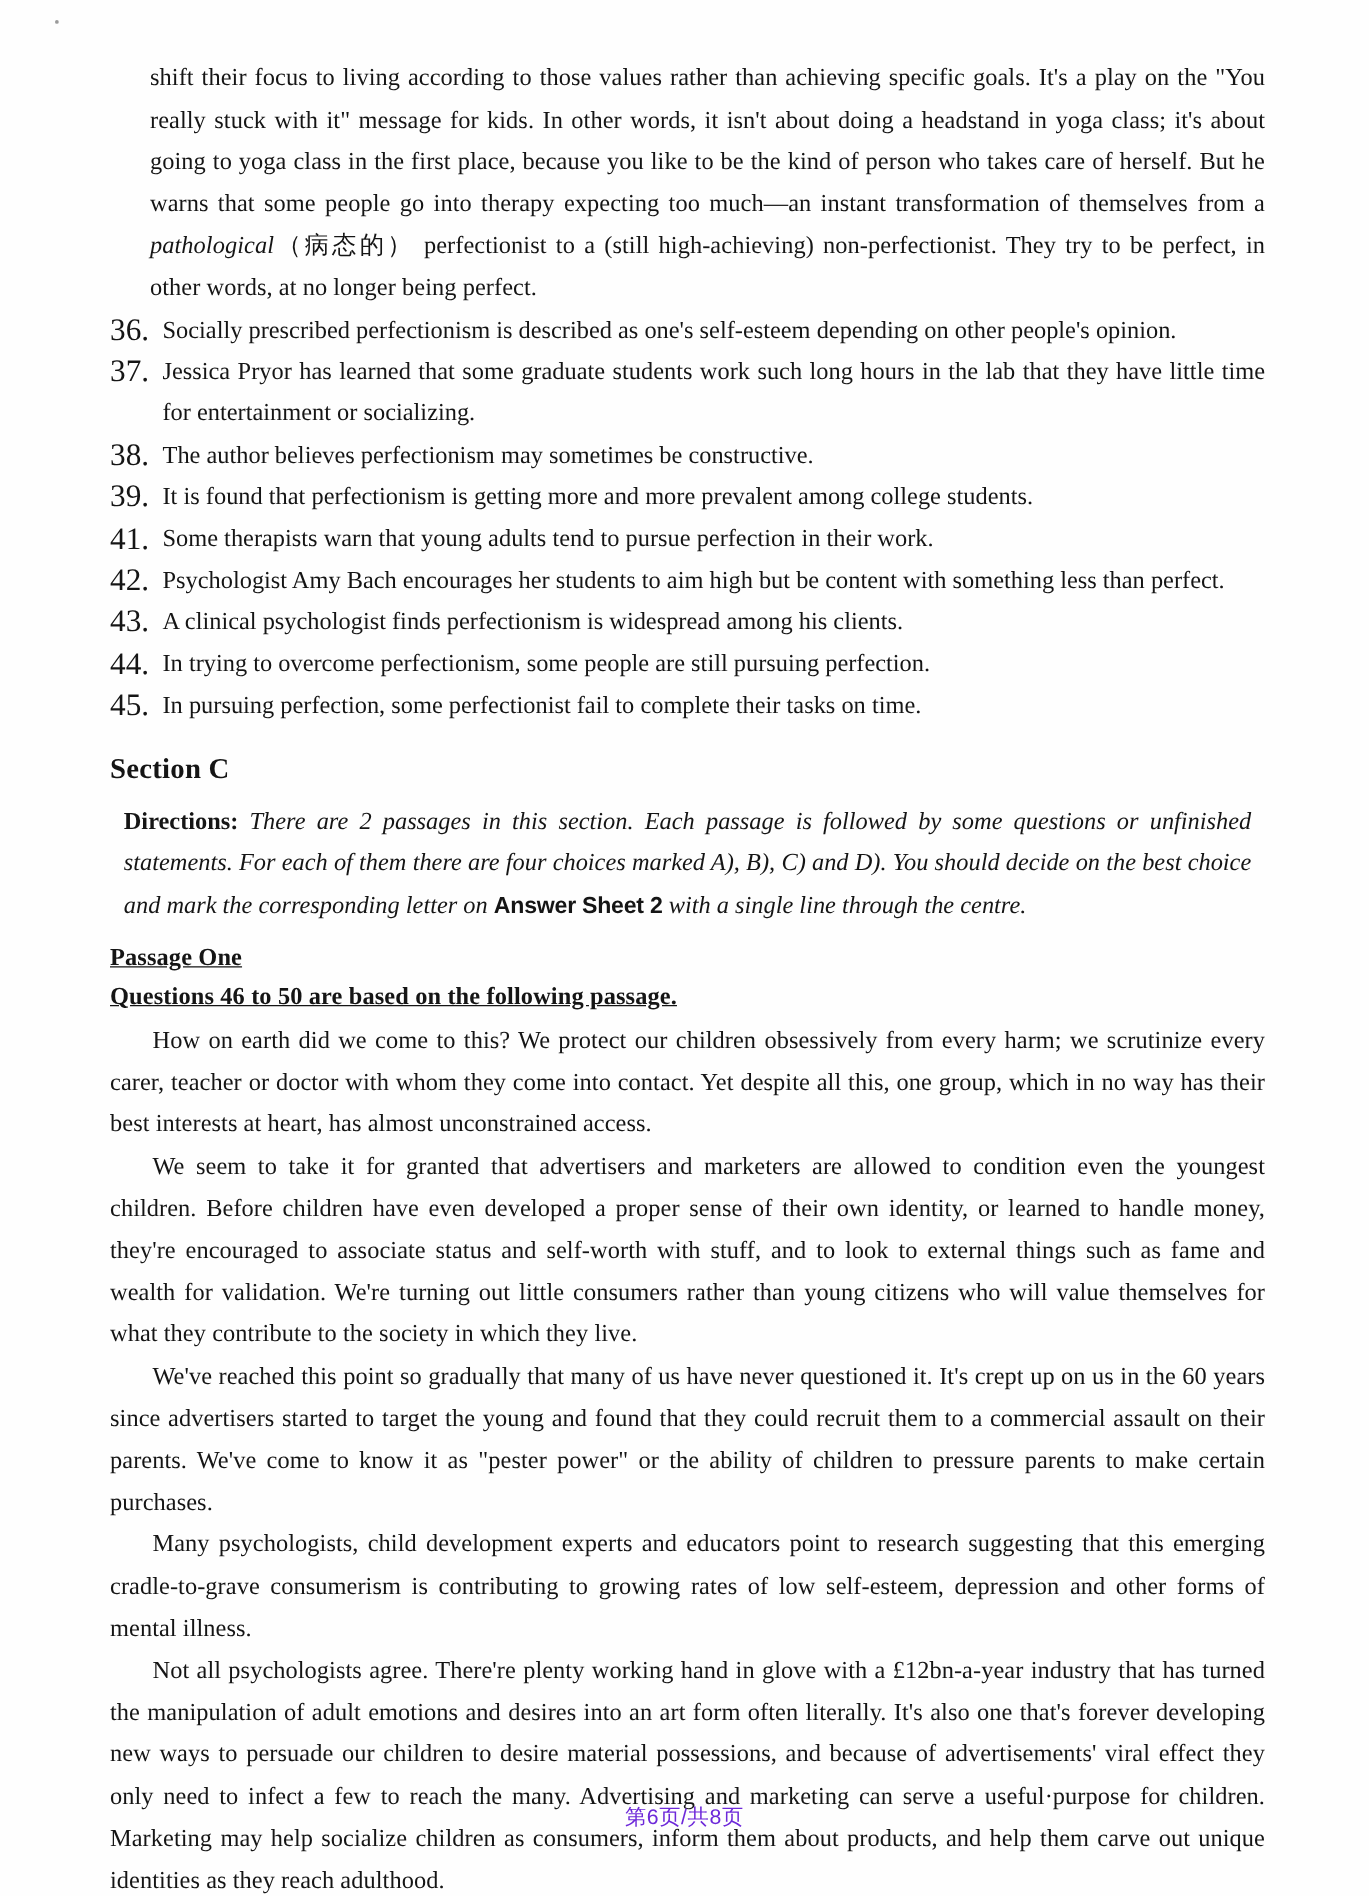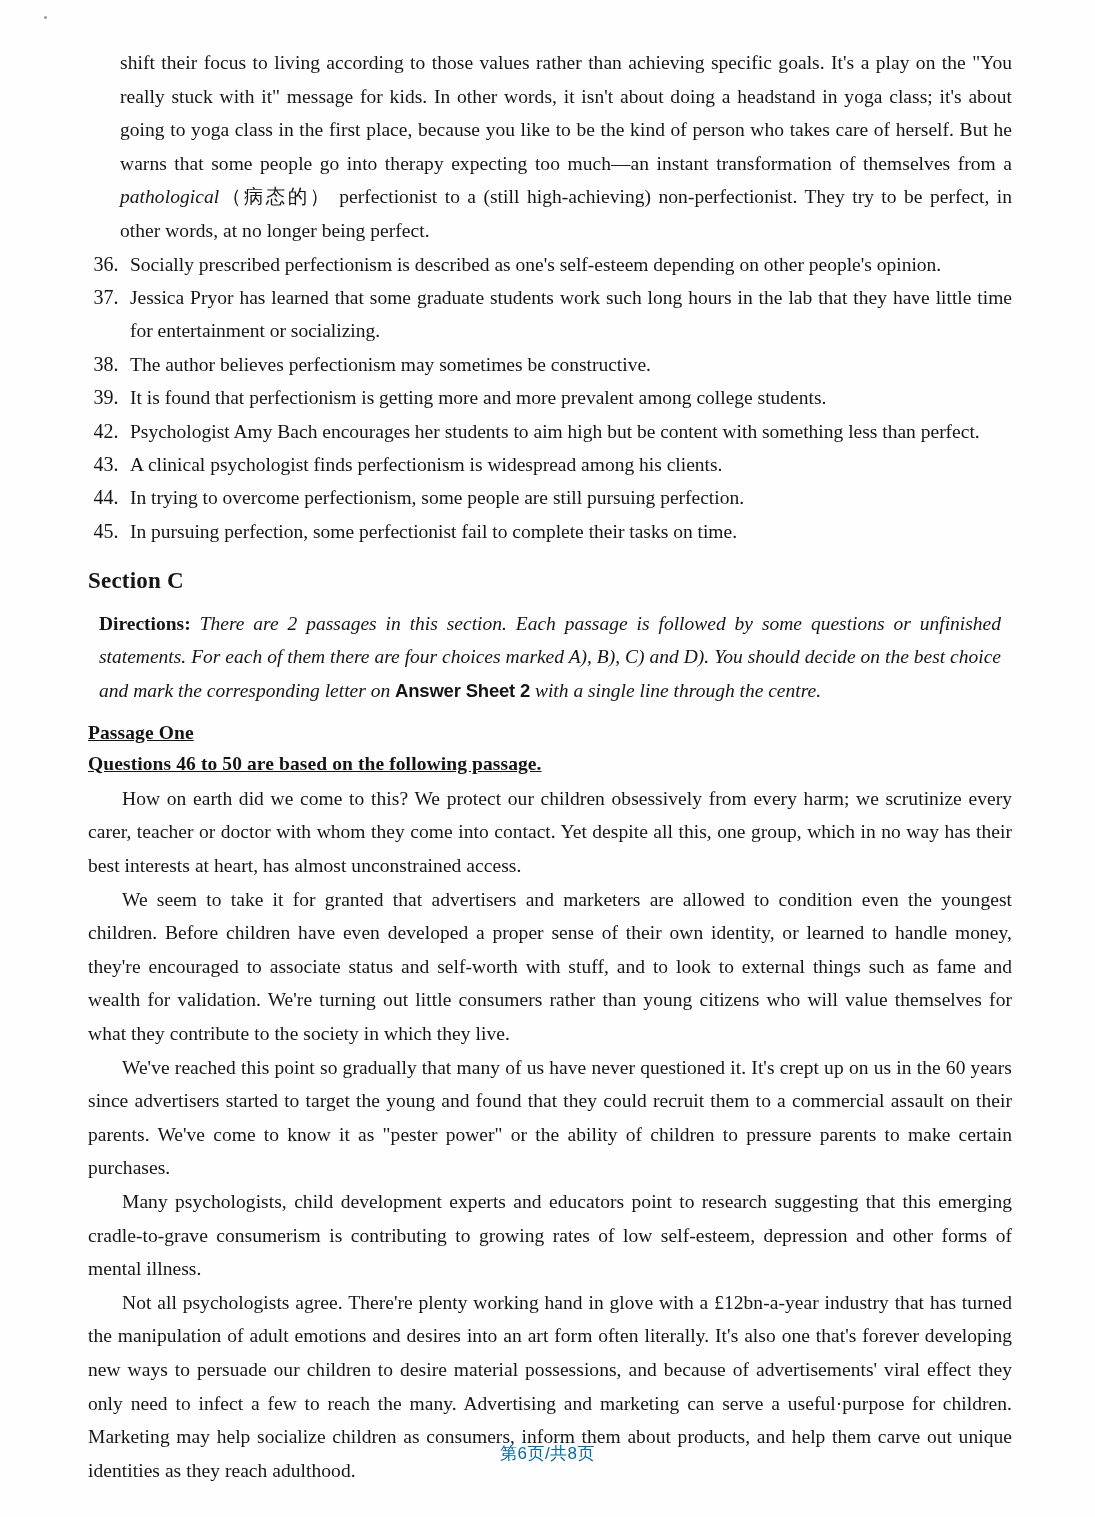--- a/index.html
+++ b/index.html
@@ -64,22 +64,22 @@
     text-align: justify;
     text-justify: inter-word;
     padding-left: 42px;
     margin: 0;
   }
   ol.numlist li .num {
     position: absolute;
     left: 0;
     top: 0;
     width: 36px;
-    text-align: center;
-    font-size: 20px;
+    text-align: left;
+    font-size: 25px;
   }
   ol.numlist li .itxt { display: block; }
 
   
   h2.section-head {
     font-family: "Liberation Serif", "DejaVu Serif", serif;
     font-weight: bold;
     font-size: 23px;
     line-height: 30px;
     margin: 18px 0 5px 0;
@@ -121,21 +121,21 @@
   .passage-body p.para { margin-bottom: 0; }
 
   .footer {
     position: absolute;
     left: 0;
     top: 1442px;
     width: 1095px;
     text-align: center;
     font-size: 17px;
     font-family: "Liberation Sans", "DejaVu Sans", sans-serif;
-    color: #0369a1;
+    color: #6d28d9;
     letter-spacing: 0.5px;
   }
   .em { font-style: italic; }
 </style>
 </head>
 <body>
 
 <div class="page">
 
   <div class="speck"></div>
@@ -153,20 +153,24 @@
           <span class="num">37.</span>
           <span class="itxt">Jessica Pryor has learned that some graduate students work such long hours in the lab that they have little time for entertainment or socializing.</span>
         </li>
       <li>
           <span class="num">38.</span>
           <span class="itxt">The author believes perfectionism may sometimes be constructive.</span>
         </li>
       <li>
           <span class="num">39.</span>
           <span class="itxt">It is found that perfectionism is getting more and more prevalent among college students.</span>
+        </li>
+      <li>
+          <span class="num">41.</span>
+          <span class="itxt">Some therapists warn that young adults tend to pursue perfection in their work.</span>
         </li>
       <li>
           <span class="num">42.</span>
           <span class="itxt">Psychologist Amy Bach encourages her students to aim high but be content with something less than perfect.</span>
         </li>
       <li>
           <span class="num">43.</span>
           <span class="itxt">A clinical psychologist finds perfectionism is widespread among his clients.</span>
         </li>
       <li>

